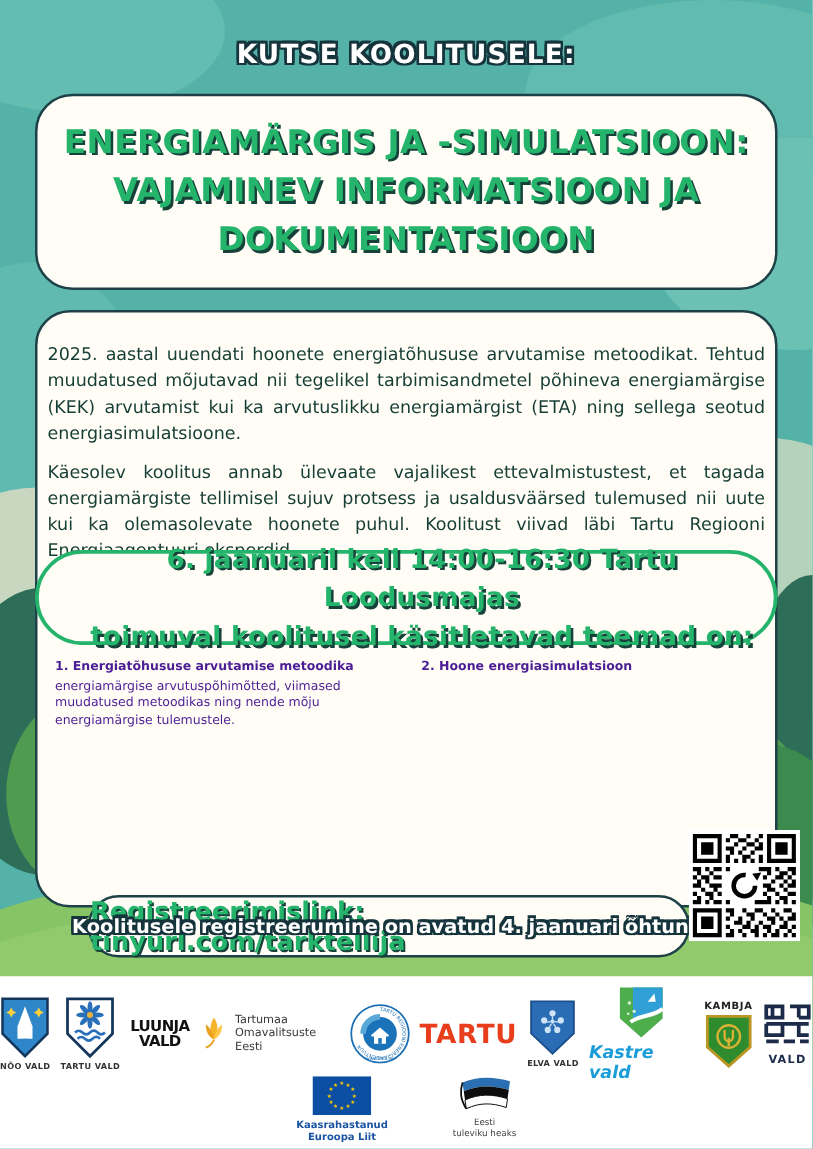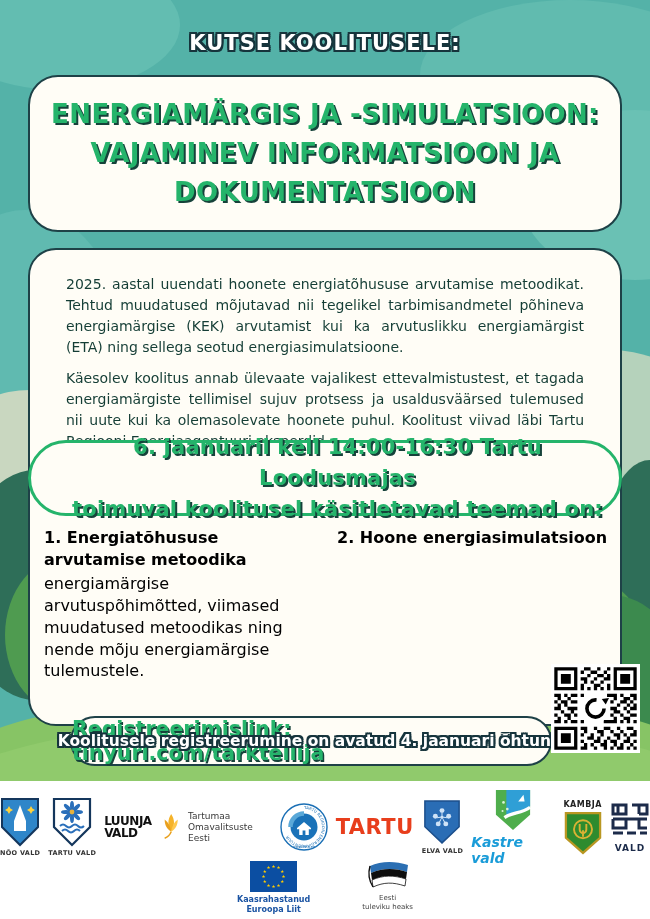--- a/index.html
+++ b/index.html
@@ -12,46 +12,46 @@
       2px 2px 0 #16343c,0 2px 0 #16343c,2px 0 0 #16343c,0 -2px 0 #16343c,-2px 0 0 #16343c;}
   .green3d{color:#25b46b;text-shadow:2px 2px 0 #16423a;}
   
   .kicker{position:absolute;top:31px;left:0;width:100%;text-align:center;
     font-size:21px;font-weight:bold;letter-spacing:1px;z-index:3;}
   
   .card{position:absolute;background:#fffdf6;border:2.5px solid #1e4147;box-sizing:border-box;z-index:2;}
   #title-card{left:28px;top:75px;width:594px;height:157px;border-radius:30px;
     display:flex;flex-direction:column;justify-content:center;text-align:center;}
   .title-line{font-size:26px;font-weight:bold;letter-spacing:.4px;line-height:39px;}
-  #main-card{left:28px;top:248px;width:594px;height:478px;border-radius:28px;padding:14px 36px;}
+  #main-card{left:28px;top:248px;width:594px;height:478px;border-radius:28px;padding:14px 8px;}
   p.bodytext{font-size:14px;color:#143d35;text-align:justify;line-height:21px;margin:10px 0 0;}
   
   #banner{position:absolute;left:28px;top:440px;width:594px;height:76px;background:#fffdf6;
     border:3px solid #25b46b;border-radius:40px;display:flex;flex-direction:column;
     justify-content:center;text-align:center;box-sizing:border-box;z-index:4;padding-left:25px;}
   .banner-line{font-size:21px;font-weight:bold;line-height:31px;letter-spacing:.2px;}
   
   .columns{position:absolute;left:44px;top:527px;width:564px;display:flex;gap:22px;z-index:4;}
-  .col{width:271px;font-size:16px;color:#000000;line-height:1.37;}
+  .col{width:271px;font-size:10px;color:#4c1d95;line-height:1.37;}
   .col-head{font-weight:bold;margin-bottom:2px;}
   
   #reg-pill{position:absolute;left:70px;top:684px;width:478px;height:46px;background:#fffdf6;
     border:2.5px solid #1e4147;border-radius:26px;display:flex;align-items:center;
     justify-content:center;z-index:3;margin-top:32px;}
   .reg-text{font-size:20.5px;font-weight:bold;color:#25b46b;text-shadow:1.5px 1.5px 0 #16423a;}
   #reg-note{position:absolute;left:0;top:732px;width:620px;text-align:center;
     font-size:15.5px;font-weight:bold;z-index:3;}
   #qr{position:absolute;left:551px;top:664px;width:89px;height:89px;z-index:3;}
   
   #footer{position:absolute;left:0;top:781px;width:650px;height:138px;background:#fff;z-index:5;}
   .logo-row{position:absolute;top:7px;left:0;width:650px;display:flex;justify-content:center;
     align-items:center;gap:8px;}
   .logo{display:flex;flex-direction:column;align-items:center;gap:2px;}
   .cap{font-size:6.5px;font-weight:bold;color:#333;letter-spacing:.3px;text-align:center;white-space:nowrap;}
-  .luunja{font-weight:bold;color:#111;font-size:12px;line-height:12px;text-align:left;letter-spacing:-.5px;}
+  .luunja{font-weight:bold;color:#111;font-size:12px;line-height:12px;text-align:center;letter-spacing:-.5px;}
   .tol-text{font-size:9px;color:#3a3a3a;line-height:11px;}
   .tartu-word{font-size:21px;font-weight:bold;color:#e83e1c;letter-spacing:.5px;}
   .kastre-cap{font-size:14px;font-weight:bold;color:#1a9cd8;font-style:italic;}
   .kambja-cap{font-size:8px;font-weight:bold;color:#222;letter-spacing:.5px;}
   .peipsi-cap{font-size:9px;font-weight:bold;color:#1c2b4a;letter-spacing:1px;}
   .eu-row{position:absolute;top:80px;left:0;width:650px;display:flex;justify-content:center;
     gap:52px;align-items:flex-start;}
   .eu-block{display:flex;flex-direction:column;align-items:center;gap:3px;}
   .eu-cap{font-size:8px;font-weight:bold;color:#1b54a3;text-align:center;line-height:10px;}
   .ee-cap{font-size:7px;color:#444;text-align:center;line-height:9px;}

